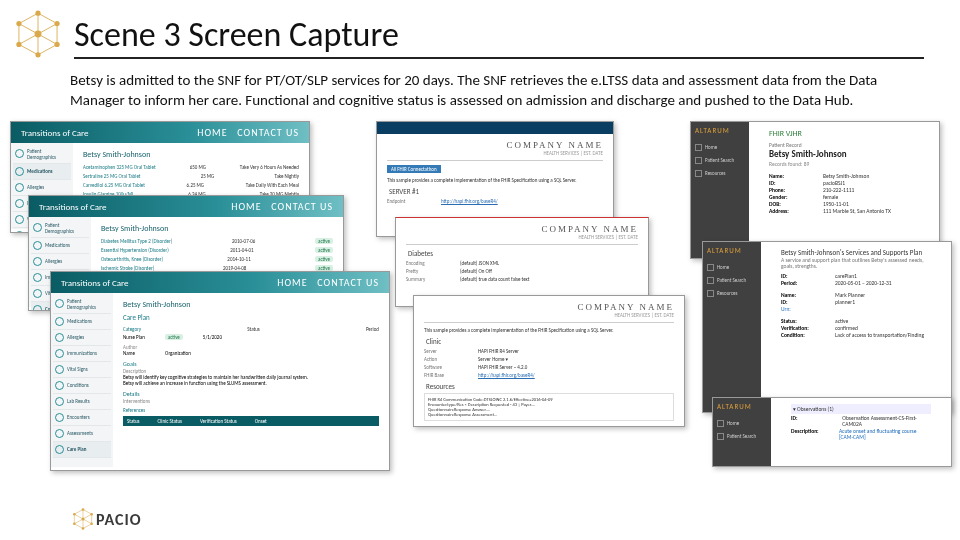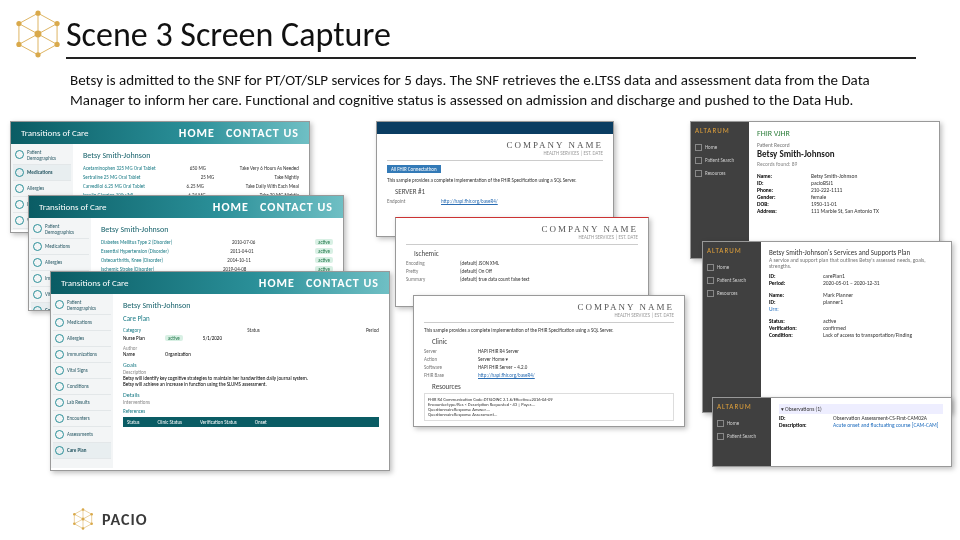--- a/index.html
+++ b/index.html
@@ -6,21 +6,21 @@
   body {
     width: 960px; height: 540px;
     font-family: "Segoe UI", Calibri, Arial, sans-serif;
     background: #fff;
     position: relative;
     overflow: hidden;
   }
   .header-row { display: flex; align-items: center; padding: 8px 12px 0 12px; }
   .logo-icon svg { width: 52px; height: 52px; }
   .title {
-    font-size: 34px; font-weight: 400; color: #111; margin-left: 2px;
+    font-size: 34px; font-weight: 400; color: #111; margin-left: 10px;
     border-bottom: 2px solid #222; padding-bottom: 2px; flex: 0 0 auto;
     width: 850px;
   }
   .body-text {
     font-size: 15px; line-height: 1.35; color: #111;
     padding: 6px 70px 10px 70px;
   }
   .collage {
     position: relative;
     width: 100%; height: 360px;
@@ -33,21 +33,21 @@
     background: #fff;
     font-size: 6px;
     overflow: hidden;
   }
   
   .toc-header {
     background: linear-gradient(90deg,#0a5c64,#2a8f98 60%,#6fbfc4);
     color:#fff; font-size:9px; padding:4px 10px;
     display:flex; justify-content:space-between; align-items:center;
   }
-  .toc-header .nav { font-size:12px; letter-spacing:1px;font-weight:bold; }
+  .toc-header .nav { font-size:10px; letter-spacing:1px; }
   .toc-body { display:flex; height:calc(100% - 24px); }
   .toc-side { width:62px; background:#f3f5f6; padding:2px; }
   .toc-side .item { display:flex; align-items:center; gap:3px; padding:3px 2px; font-size:5px; color:#2a5a66; border-bottom:1px solid #e3e7e9;}
   .toc-side .item.active { background:#e8eef0; font-weight:bold;}
   .toc-side .item .ic { width:9px; height:9px; border-radius:50%; border:1.5px solid #2a8f98; flex-shrink:0;}
   .toc-main { flex:1; background:#fff; padding:6px 10px; }
   .patient-name { font-size:8px; color:#17626b; margin-bottom:4px;}
   .med-row { display:flex; justify-content:space-between; font-size:5px; color:#333; padding:1.5px 0; }
   .med-row span:first-child { color:#1a7b86;}
   .chip{display:inline-block;background:#d8f0e4;color:#257a4d;border-radius:2px;padding:0 3px;font-size:5px;}
@@ -55,39 +55,39 @@
   .fhir { background:#fff; font-size:5px; color:#333; }
   .fhir-top { height:12px; background:#0a3d62; }
   .fhir-body { padding:6px 10px; }
   .comp-name { text-align:right; font-family:Georgia,serif; letter-spacing:2px; font-size:9px; color:#555; }
   .comp-sub { text-align:right; font-size:5px; color:#999; }
   .fhir hr { border:none; border-top:1px solid #ccc; margin:4px 0; }
   .fhir .row { display:flex; gap:4px; margin:2px 0;}
   .fhir .lab { color:#777; width:50px; flex-shrink:0;}
   .fhir .val { flex:1;}
   .fhir a { color:#2a6db3; text-decoration:underline;}
-  .fhir .sec-title { font-size:7px; color:#444; margin:4px 8px 2px;}
+  .fhir .sec-title { font-size:7px; color:#444; margin:4px 2px 2px;}
   .fhir .box { border:1px solid #ddd; padding:3px; margin:2px 0;}
   
   .alt { display:flex; background:#fff; }
   .alt-side { width:58px; background:#404040; color:#bbb; padding:4px; font-size:5px;}
   .alt-side .brand { color:#e0a03a; font-size:7px; letter-spacing:1px; margin-bottom:6px;}
   .alt-side .lnk { display:flex; align-items:center; gap:3px; padding:3px 0; color:#ccc;}
   .alt-side .lnk .gi{width:7px;height:7px;border:1px solid #888;}
-  .alt-main { flex:1; padding:6px 8px; font-size:5.5px; color:#333;}
+  .alt-main { flex:1; padding:6px 20px; font-size:5.5px; color:#333;}
   .alt-main h4{font-size:9px;font-weight:600;color:#222;margin-bottom:2px;}
   .alt-main .kv{display:flex;gap:6px;margin:1px 0;}
   .alt-main .kv b{color:#000;width:48px;display:inline-block;}
   .alt-blue{color:#1c6bbd;}
   .footer {
     position:absolute; bottom:8px; left:0; right:0;
     display:flex; justify-content:space-between; align-items:center;
     padding:0 18px 0 70px; font-size:10px; color:#222;
   }
-  .pacio { display:flex; align-items:center; gap:6px; font-size:16px; font-weight:bold; color:#3a3a3a; letter-spacing:1px;}
+  .pacio { display:flex; align-items:center; font-size:16px; font-weight:bold; color:#3a3a3a; letter-spacing:1px;}
   .pacio svg{width:26px;height:26px;}
 </style>
 </head>
 <body>
 
 <div class="header-row">
   <span class="logo-icon">
     <svg viewBox="0 0 60 60">
         <g stroke="#d9a94b" stroke-width="1" fill="none">
       <polygon points="30,6 52,18 52,42 30,54 8,42 8,18"></polygon>
@@ -102,21 +102,21 @@
           <circle cx="30" cy="54" r="3"></circle>
           <circle cx="8" cy="42" r="3"></circle>
           <circle cx="8" cy="18" r="3"></circle>
           <circle cx="30" cy="30" r="4"></circle>
         </g>
       </svg>
   </span>
   <div class="title">Scene 3 Screen Capture</div>
 </div>
 
-<div class="body-text">Betsy is admitted to the SNF for PT/OT/SLP services for 5 days. The SNF retrieves the e.LTSS data and assessment data from the Data Manager to inform her care. Functional and cognitive status is assessed on admission and discharge and pushed to the Data Hub.</div>
+<div class="body-text">Betsy is admitted to the SNF for PT/OT/SLP services for 20 days. The SNF retrieves the e.LTSS data and assessment data from the Data Manager to inform her care. Functional and cognitive status is assessed on admission and discharge and pushed to the Data Hub.</div>
 
 <div class="collage">
 
   <div class="shot" style="left:10px; top:0; width:300px; height:112px;">
     <div class="toc-header">
         <span>Transitions of Care</span>
       <span class="nav"><span>HOME</span> &nbsp; <span>CONTACT US</span></span>
       </div>
     <div class="toc-body">
       <div class="toc-side" id="side1">
@@ -355,21 +355,21 @@
           <a>http://hapi.fhir.org/baseR4/</a>
         </div>
     </div>
   </div>
 
   <div class="shot fhir" style="left:395px; top:96px; width:254px; height:90px;border-top-color:#c33;">
     <div class="fhir-body">
       <div class="comp-name">COMPANY NAME</div>
       <div class="comp-sub">HEALTH SERVICES | EST. DATE</div>
         <hr>
-      <div class="sec-title">Ischemic</div>
+      <div class="sec-title">Diabetes</div>
       <div class="row">
           <span class="lab">Encoding</span>
           <span class="val">(default) JSON XML</span>
         </div>
       <div class="row">
           <span class="lab">Pretty</span>
           <span class="val">(default) On Off</span>
         </div>
       <div class="row">
           <span class="lab">Summary</span>

